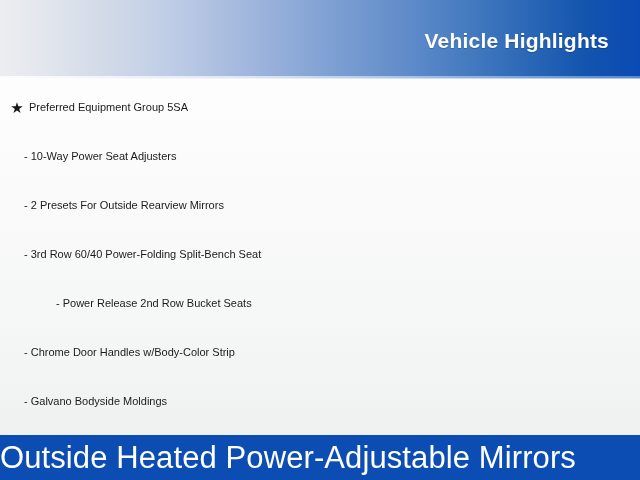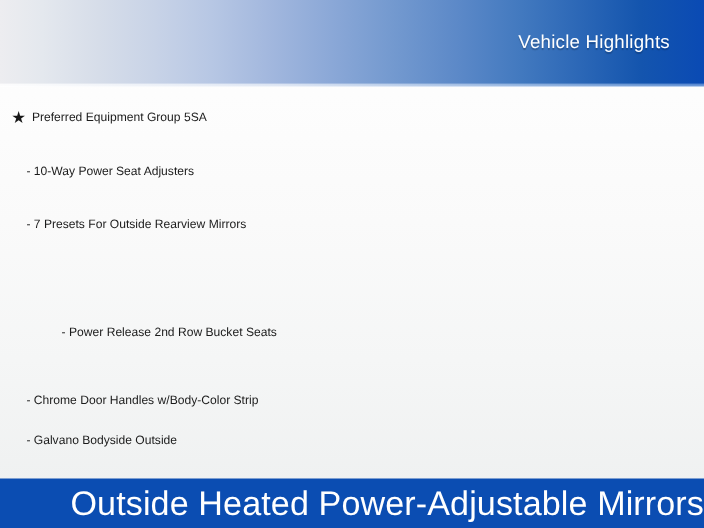--- a/index.html
+++ b/index.html
@@ -56,22 +56,22 @@
         rgba(255,255,255,0.85) 0%,
         rgba(235,240,248,0.8) 40%,
         rgba(175,200,235,0.7) 75%,
         rgba(130,170,225,0.65) 100%);
   }
   .header-title {
     position: absolute;
     right: 31px;
     top: 29px;
     color: #ffffff;
-    font-size: 17px;
-    font-weight: normal;
+    font-size: 21px;
+    font-weight: bold;
     letter-spacing: 0.2px;
     text-shadow: 0 1px 1px rgba(0,0,0,0.22);
     white-space: nowrap;
   }
 
   
   .content {
     position: absolute;
     left: 0;
     top: 78px;
@@ -115,21 +115,21 @@
   
   .footer {
     position: absolute;
     left: 0;
     top: 435px;
     width: 640px;
     height: 45px;
     background: #0b4db2;
     display: flex;
     align-items: center;
-    justify-content: flex-end;
+    justify-content: flex-start;
   }
   .footer-text {
     color: #ffffff;
     font-size: 31px;
     font-weight: normal;
     letter-spacing: 0.1px;
     white-space: nowrap;
     line-height: 1;
   }
 </style>
@@ -146,30 +146,33 @@
   <div class="content">
 
   <div class="bullet-row level-0" style="top: 14px;">
         <span class="bullet-marker">★</span>
         <span class="bullet-text">Preferred Equipment Group 5SA</span>
       </div>
       <div class="bullet-row level-1" style="top: 63px;">
         <span class="bullet-text">- 10-Way Power Seat Adjusters</span>
       </div>
       <div class="bullet-row level-1" style="top: 112px;">
-        <span class="bullet-text">- 7 Presets For Outside Rearview Mirrors</span>
+        <span class="bullet-text">- 2 Presets For Outside Rearview Mirrors</span>
+      </div>
+      <div class="bullet-row level-1" style="top: 161px;">
+        <span class="bullet-text">- 3rd Row 60/40 Power-Folding Split-Bench Seat</span>
       </div>
       <div class="bullet-row level-1" style="top: 210px; margin-left: 32px;">
         <span class="bullet-text">- Power Release 2nd Row Bucket Seats</span>
       </div>
-      <div class="bullet-row level-1" style="top: 272px;">
+      <div class="bullet-row level-1" style="top: 259px;">
         <span class="bullet-text">- Chrome Door Handles w/Body-Color Strip</span>
       </div>
       <div class="bullet-row level-1" style="top: 308px;">
-        <span class="bullet-text">- Galvano Bodyside Outside</span>
+        <span class="bullet-text">- Galvano Bodyside Moldings</span>
       </div>
     </div>
 
   <div class="footer">
     <div class="footer-text">Outside Heated Power-Adjustable Mirrors</div>
   </div>
 
 </div>
 
 </body></html>

